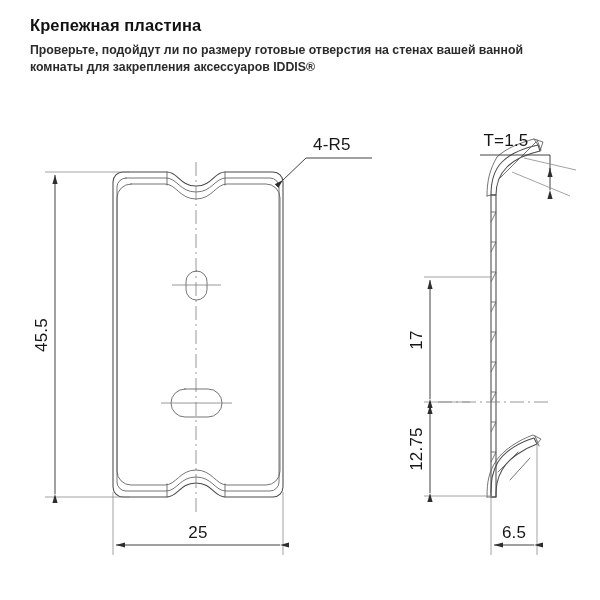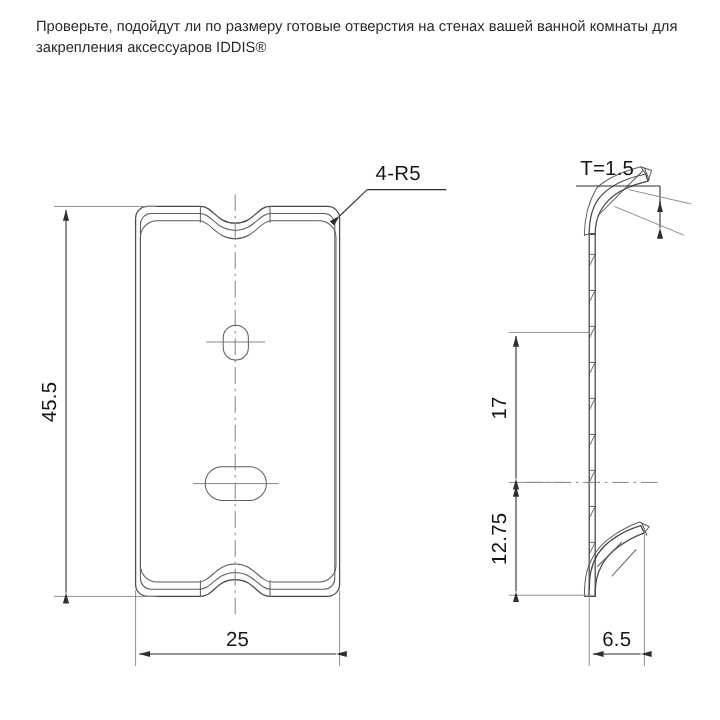--- a/index.html
+++ b/index.html
@@ -33,21 +33,21 @@
   .title {
     font-size: 16.5px;
     font-weight: bold;
     line-height: 22px;
     letter-spacing: 0.1px;
     color: #121212;
     margin: 0 0 6px 0;
   }
   .subtitle {
     font-size: 12.3px;
-    font-weight: normal;
+    font-weight: bold;
     line-height: 17px;
     color: #2b2b2b;
     margin: 0;
     max-width: 548px;
   }
   .drawing-wrap {
     position: absolute;
     left: 0;
     top: 100px;
     width: 600px;
@@ -113,20 +113,21 @@
     fill: #161616;
     letter-spacing: 0.2px;
   }
 </style>
 </head>
 <body>
 
 <div id="page">
 
   <div class="header">
+    <h1 class="title">Крепежная пластина</h1>
     <p class="subtitle">Проверьте, подойдут ли по размеру готовые отверстия на стенах вашей ванной комнаты для закрепления аксессуаров IDDIS®</p>
   </div>
 
   <div class="drawing-wrap">
     <svg class="drawing" viewBox="0 0 600 500" xmlns="http://www.w3.org/2000/svg">
 
       <defs>
         <marker id="arrUp" markerWidth="9" markerHeight="9" refX="0" refY="4.5" orient="auto" markerUnits="userSpaceOnUse">
           <path d="M0,4.5 L9,1.9 L9,7.1 Z" class="arrowfill"></path>
         </marker>

